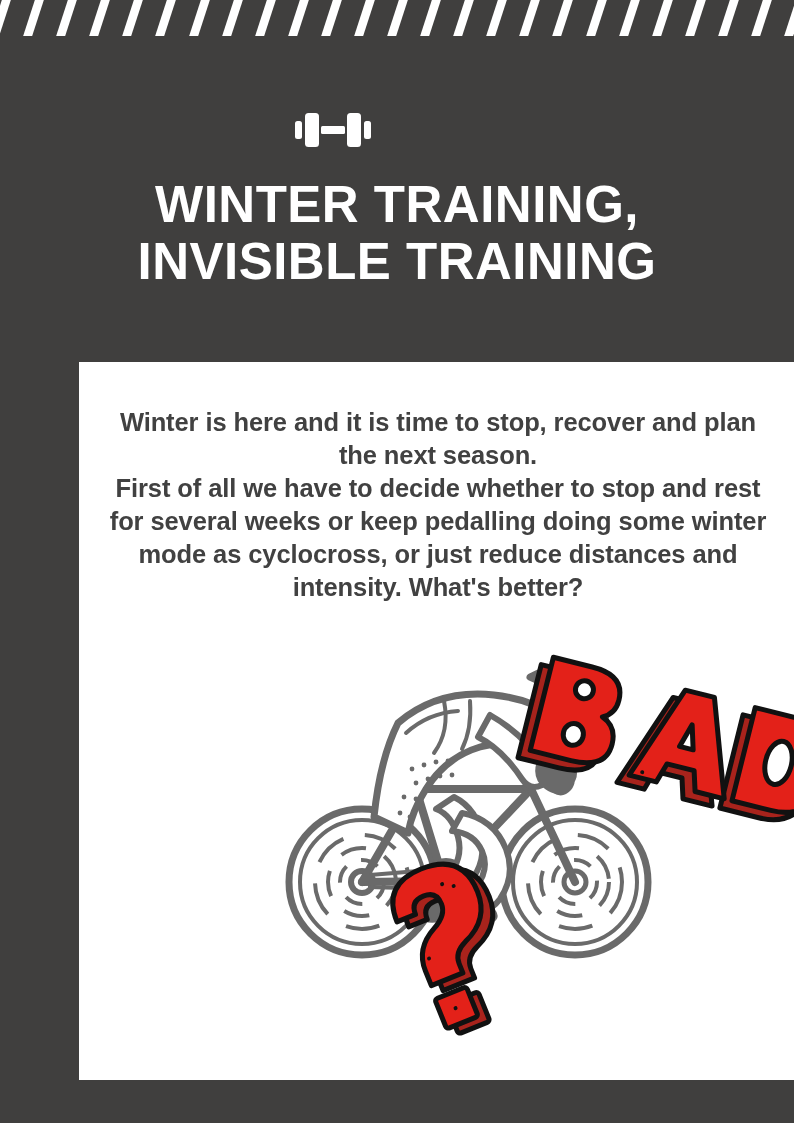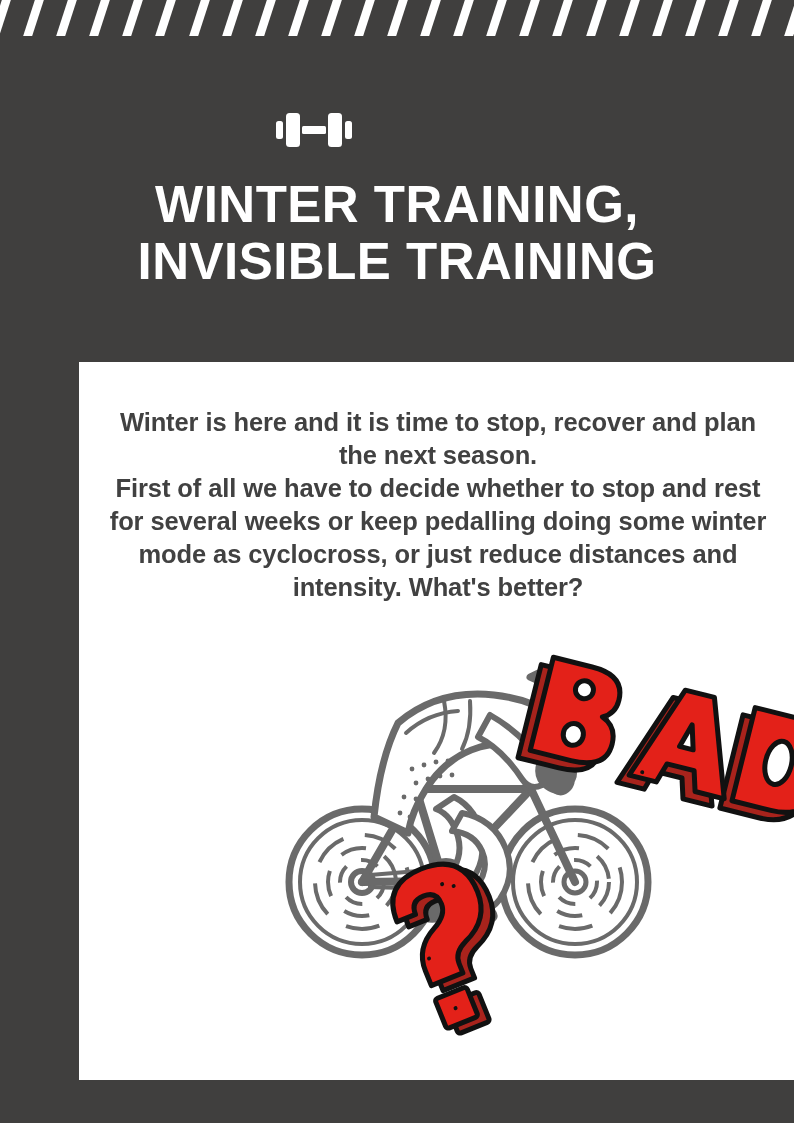--- a/index.html
+++ b/index.html
@@ -34,20 +34,21 @@
   }
 
   
   .header {
     position: absolute;
     top: 36px;
     left: 0;
     width: 628px;
     height: 326px;
     text-align: center;
+    padding-left: 37px;
   }
 
   .dumbbell-icon {
     position: absolute;
     top: 75px;
     left: 50%;
     margin-left: -38px;
     width: 76px;
     height: 38px;
   }

